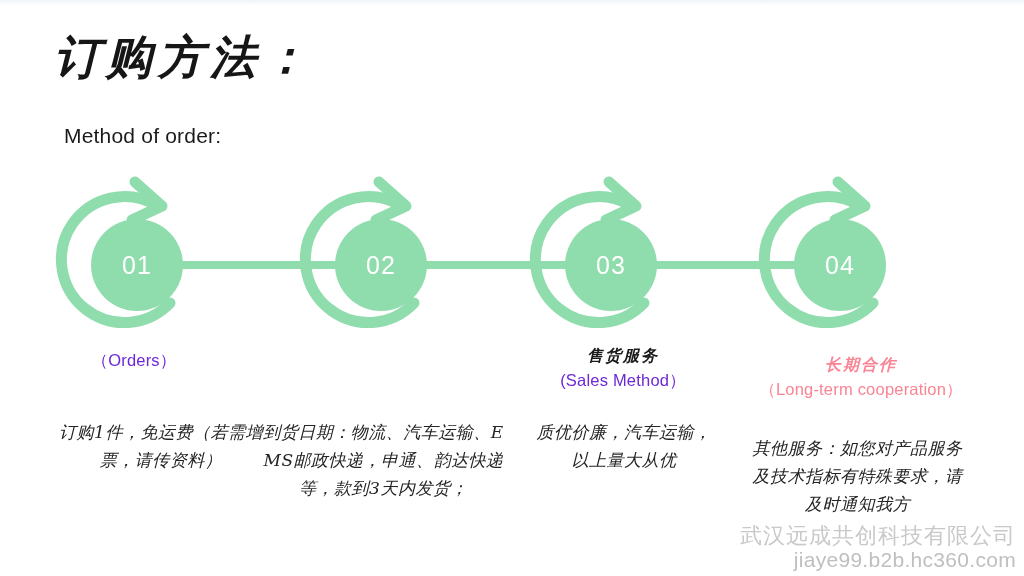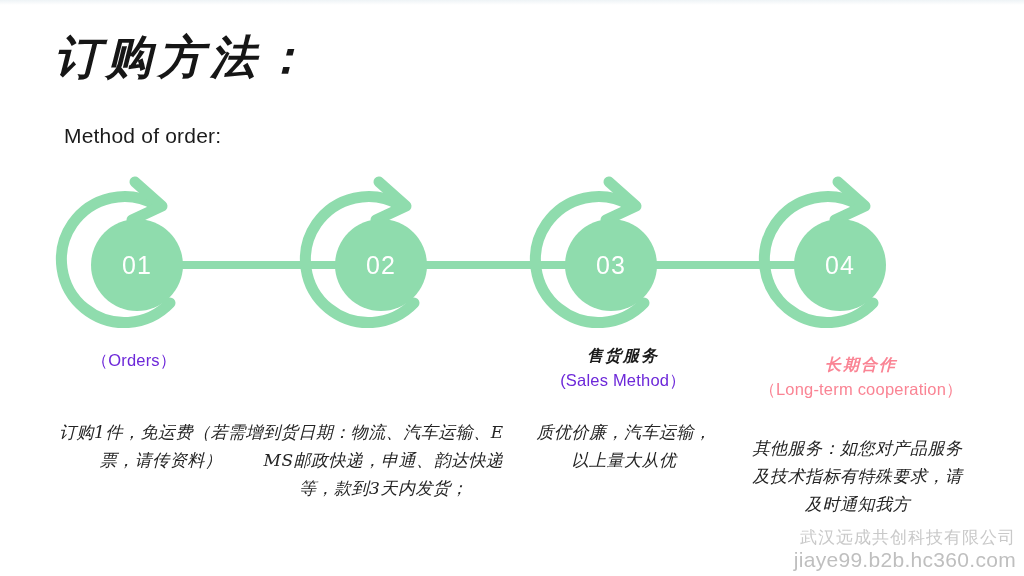--- a/index.html
+++ b/index.html
@@ -116,21 +116,21 @@
 
   
   .watermark {
     position: absolute;
     right: 8px;
     bottom: 4px;
     text-align: right;
     pointer-events: none;
   }
   .wm-cn {
-    font-size: 17px;
+    font-size: 22px;
     color: #c9c9c9;
     letter-spacing: 1px;
     line-height: 1.15;
     white-space: nowrap;
   }
   .wm-url {
     font-size: 21px;
     color: #bfbfbf;
     letter-spacing: 0.3px;
     line-height: 1.15;

